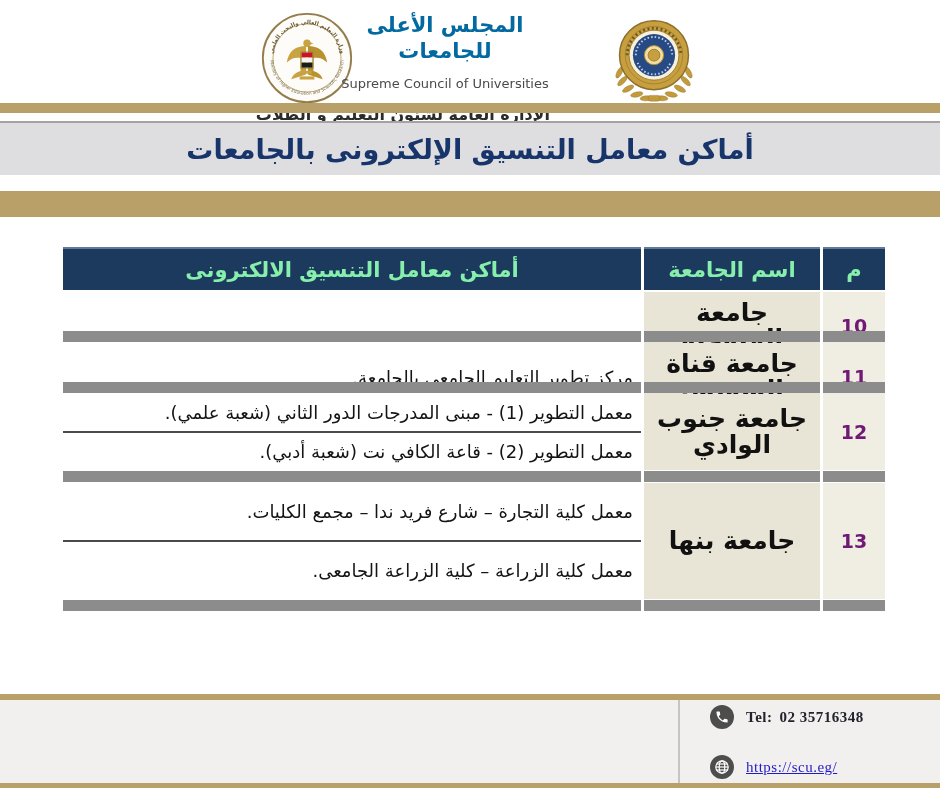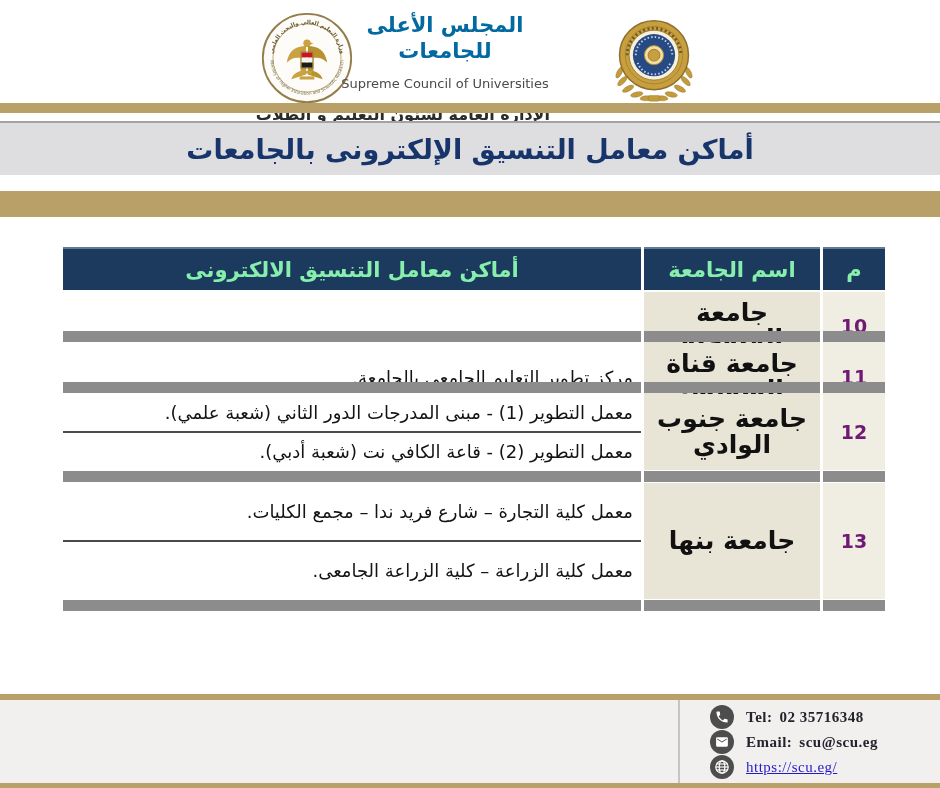--- a/index.html
+++ b/index.html
@@ -220,29 +220,20 @@
       <div class="c-row">
         <svg class="c-icon" viewBox="0 0 24 24">
           <circle cx="12" cy="12" r="12" fill="#4d4d4d"></circle>
           <path fill="#ffffff" transform="translate(4.6 4.6) scale(0.62)" d="M6.62 10.79c1.44 2.83 3.76 5.14 6.59 6.59l2.2-2.21c.27-.27.67-.36 1.02-.24 1.12.37 2.33.57 3.57.57.55 0 1 .45 1 1V20c0 .55-.45 1-1 1-9.39 0-17-7.61-17-17 0-.55.45-1 1-1h3.5c.55 0 1 .45 1 1 0 1.25.2 2.45.57 3.57.11.35.03.74-.25 1.02l-2.2 2.2z"></path>
         </svg>
         <span class="c-text">
           <span class="lbl">Tel:</span><span>02 35716348</span>
         </span>
       </div>
 
-      <div class="c-row">
-        <svg class="c-icon" viewBox="0 0 24 24">
-          <circle cx="12" cy="12" r="12" fill="#4d4d4d"></circle>
-          <path fill="#ffffff" transform="translate(4.9 4.9) scale(0.59)" d="M20 4H4c-1.1 0-1.99.9-1.99 2L2 18c0 1.1.9 2 2 2h16c1.1 0 2-.9 2-2V6c0-1.1-.9-2-2-2zm0 4l-8 5-8-5V6l8 5 8-5v2z"></path>
-        </svg>
-        <span class="c-text">
-          <span class="lbl">Email:</span><span>scu@scu.eg</span>
-        </span>
-      </div>
 
       <div class="c-row">
         <svg class="c-icon" viewBox="0 0 24 24">
           <circle cx="12" cy="12" r="12" fill="#4d4d4d"></circle>
           <g stroke="#ffffff" stroke-width="1.2" fill="none">
             <circle cx="12" cy="12" r="6.2"></circle>
             <ellipse cx="12" cy="12" rx="2.8" ry="6.2"></ellipse>
             <line x1="5.8" y1="12" x2="18.2" y2="12"></line>
             <line x1="6.6" y1="9" x2="17.4" y2="9"></line>
             <line x1="6.6" y1="15" x2="17.4" y2="15"></line>

